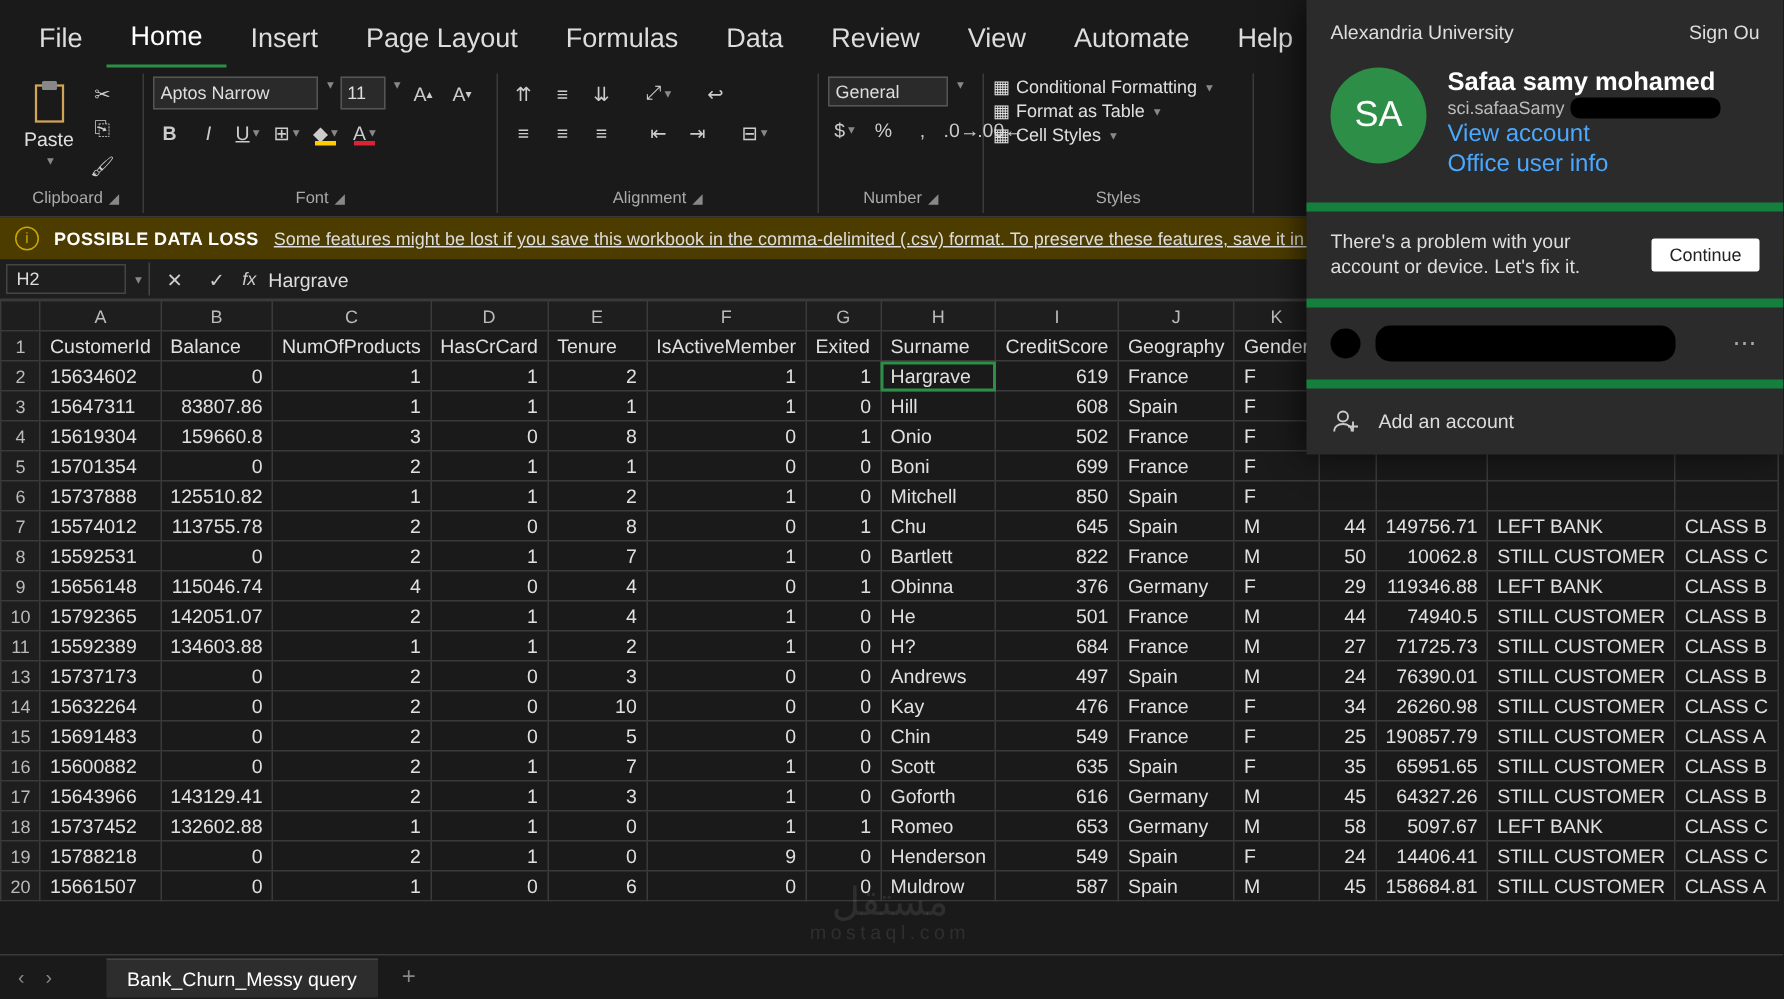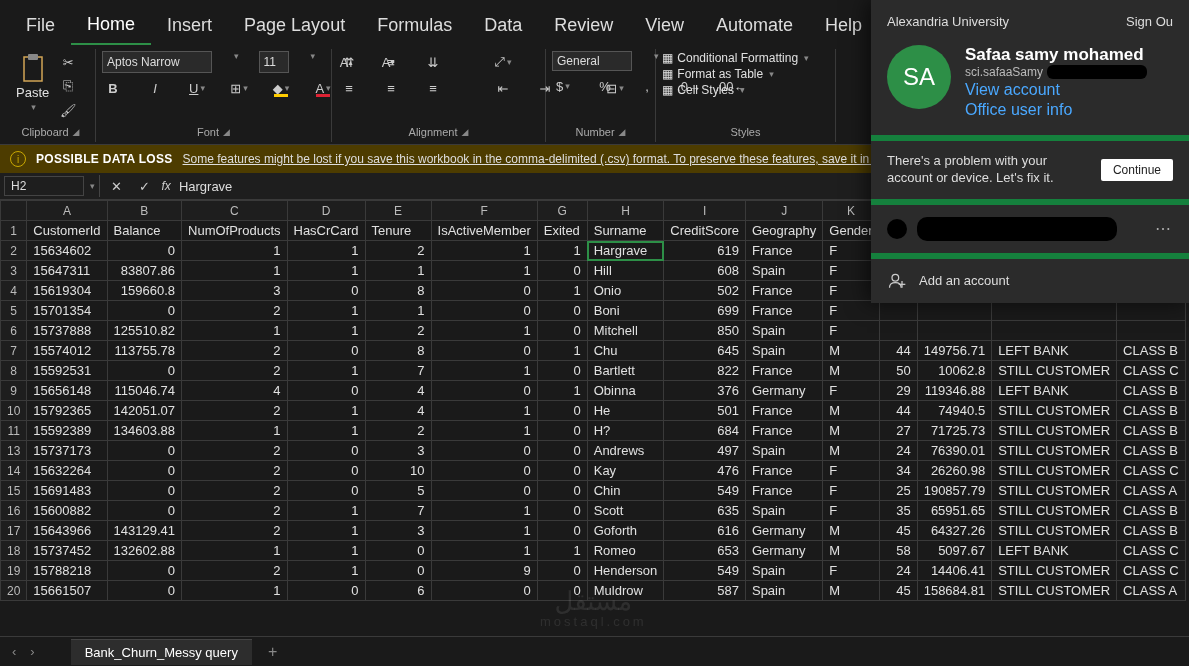--- a/index.html
+++ b/index.html
@@ -10,21 +10,21 @@
 .tab { padding: 8px 16px; color: #ddd; cursor: pointer; font-size: 18px; }
 .tab.active { border-bottom: 2px solid #2d8f47; color: #fff; }
 
 
 .ribbon { display: flex; background: #1a1a1a; padding: 4px 6px 2px; border-bottom: 1px solid #3a3a3a; height: 100px; }
 .group { display: flex; flex-direction: column; border-right: 1px solid #3a3a3a; padding: 2px 6px; }
 .group-body { flex: 1; display: flex; align-items: flex-start; gap: 4px; }
 .group-label { font-size: 11px; color: #aaa; text-align: center; padding: 2px 0; display:flex; justify-content:center; align-items:center; gap:4px;}
 .group-label .lnch { font-size:9px; color:#888;}
 .big-btn { display: flex; flex-direction: column; align-items: center; padding: 2px 4px; gap:2px;}
-.small-row { display: flex; gap: 20px; justify-content: center; }
+.small-row { display: flex; gap: 4px; justify-content: center; }
 .tool-btn { width: 22px; height: 22px; display: flex; align-items: center; justify-content: center; font-size: 13px; color:#ccc; border:1px solid transparent; }
 .sel { background:#2a2a2a; color:#ddd; border:1px solid #555; padding:2px 4px; font-size:12px; }
 .dd { font-size:9px; color:#888; margin-left:2px;}
 
 
 .msgbar { background: #4d3c00; color: #fff; display: flex; align-items: center; padding: 6px 10px; gap:10px; font-size:12px;}
 .msgbar .icon { width:16px; height:16px; border:1.5px solid #c9a800; border-radius:50%; display:flex; align-items:center; justify-content:center; font-size:10px; color:#c9a800;}
 .msgbar .title { font-weight:600; letter-spacing:0.3px;}
 .msgbar .text { text-decoration: underline; color: #ddd; }
 

